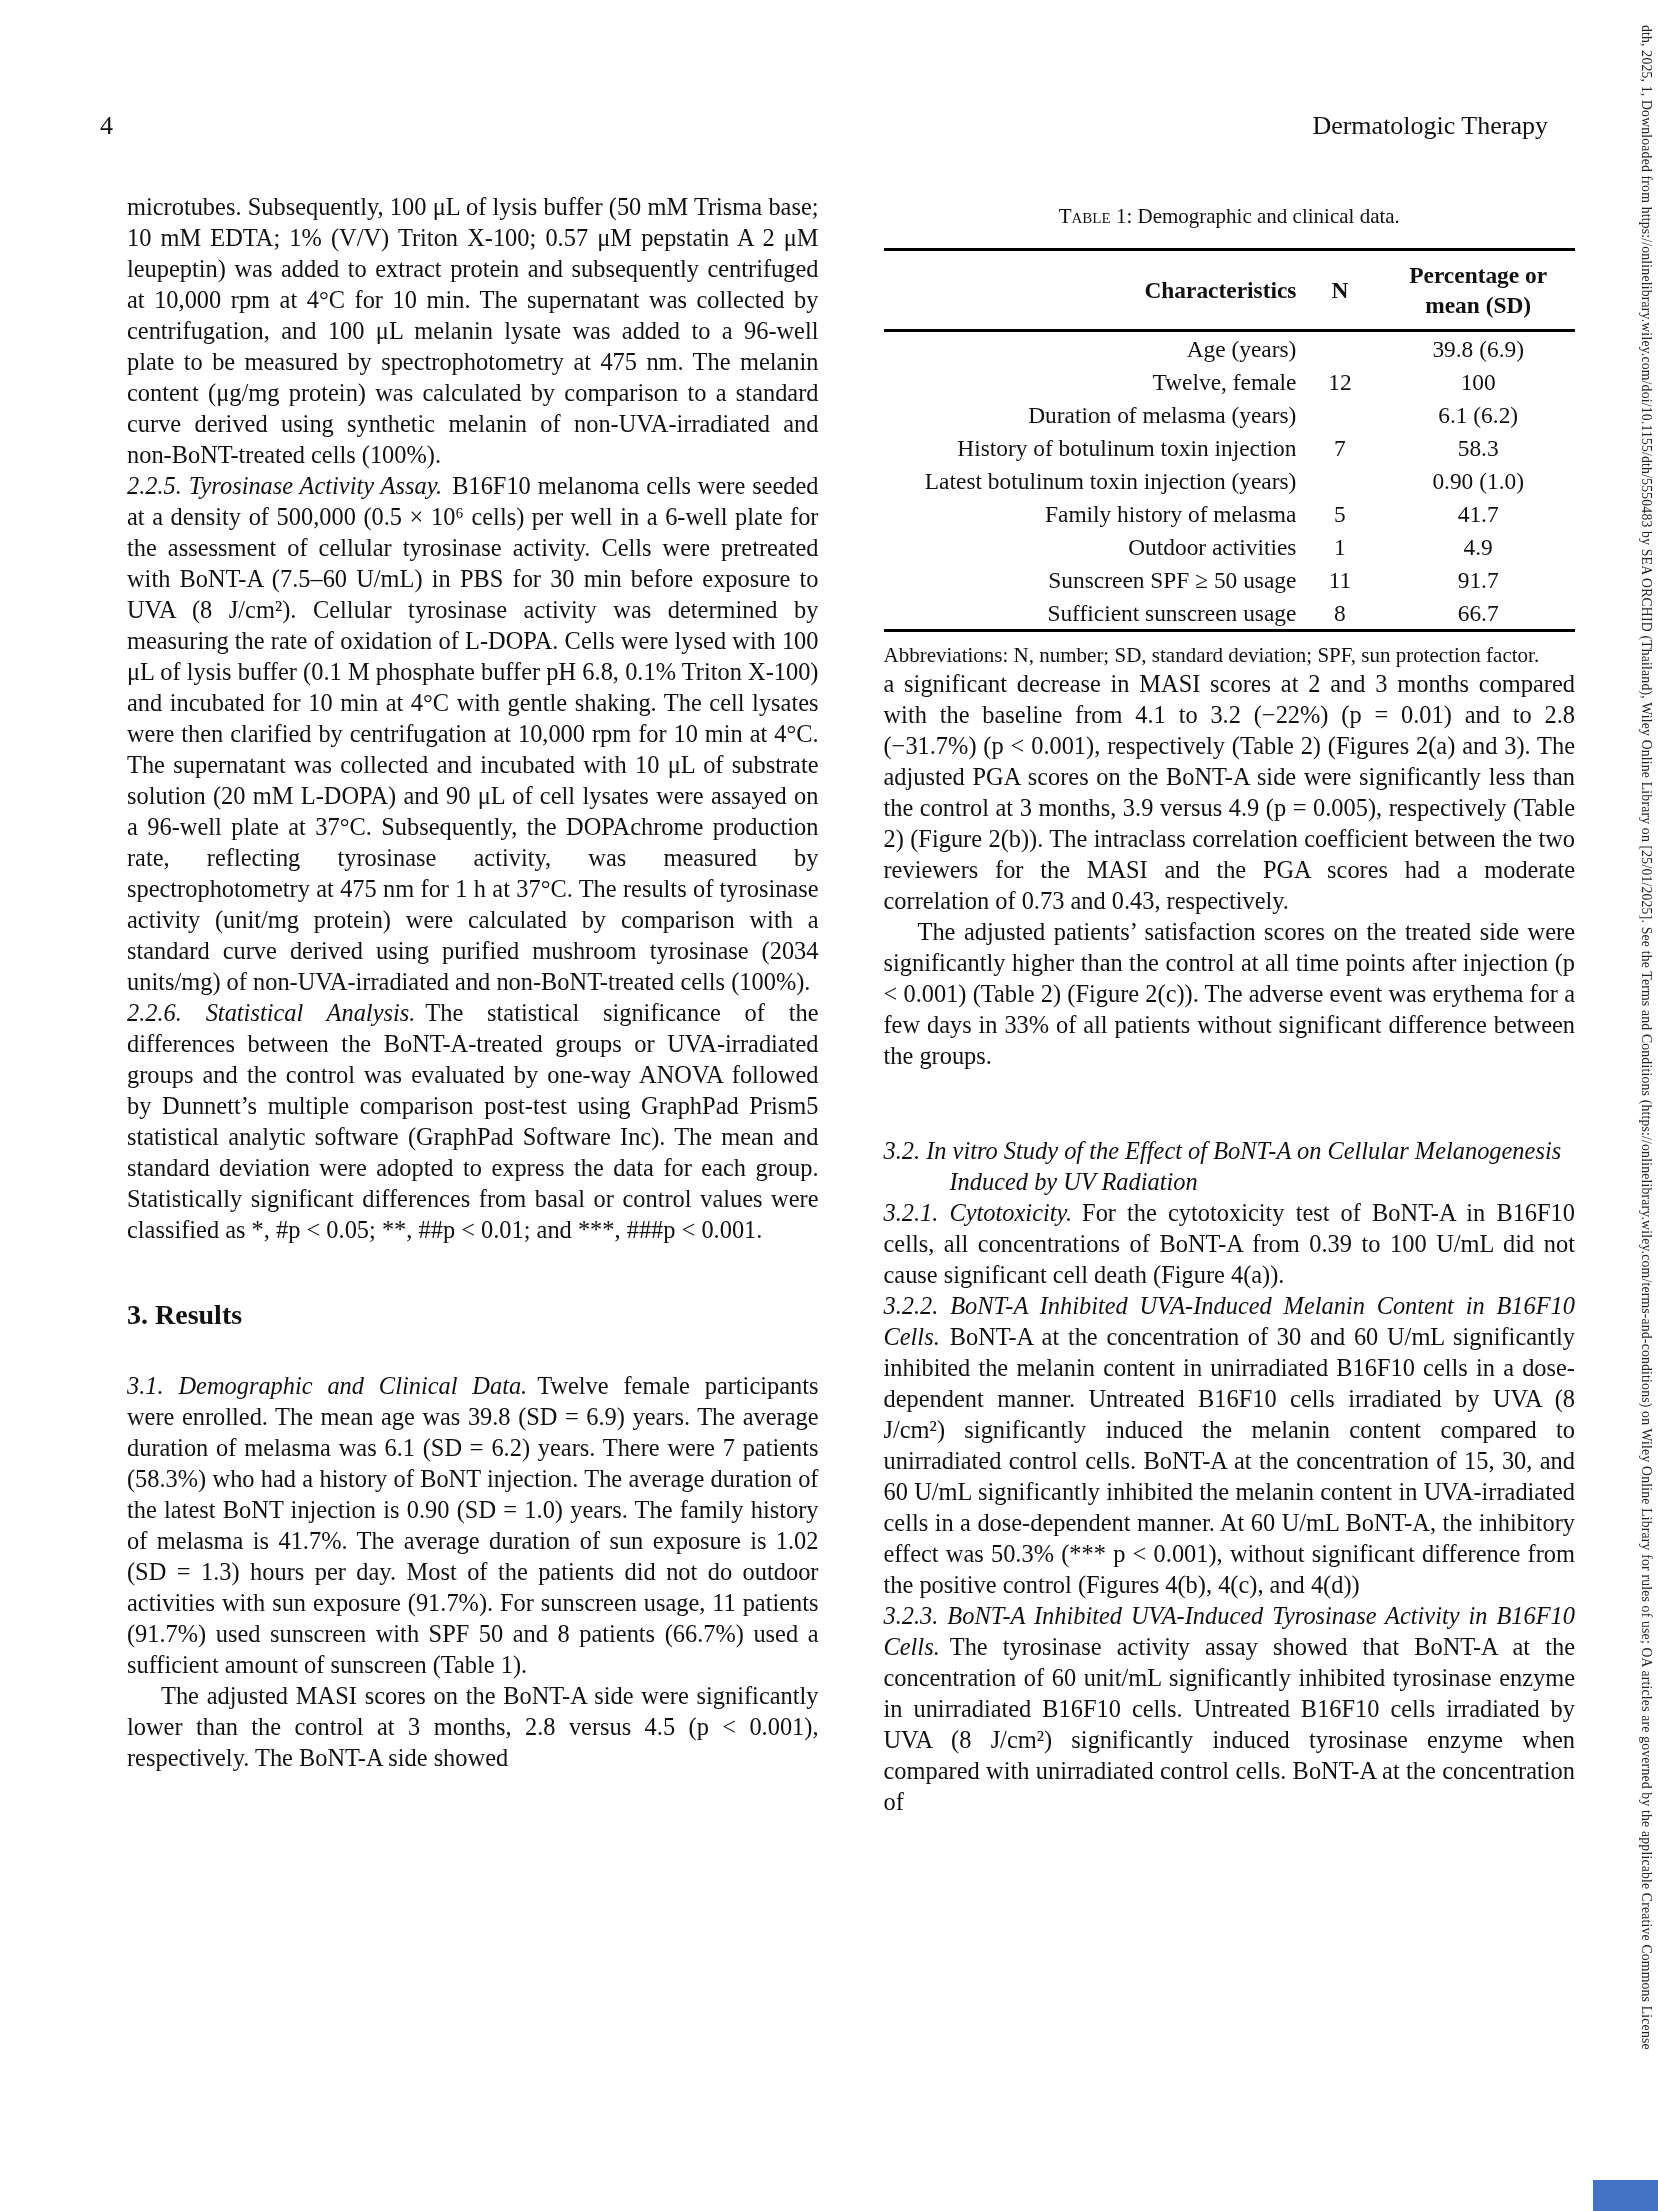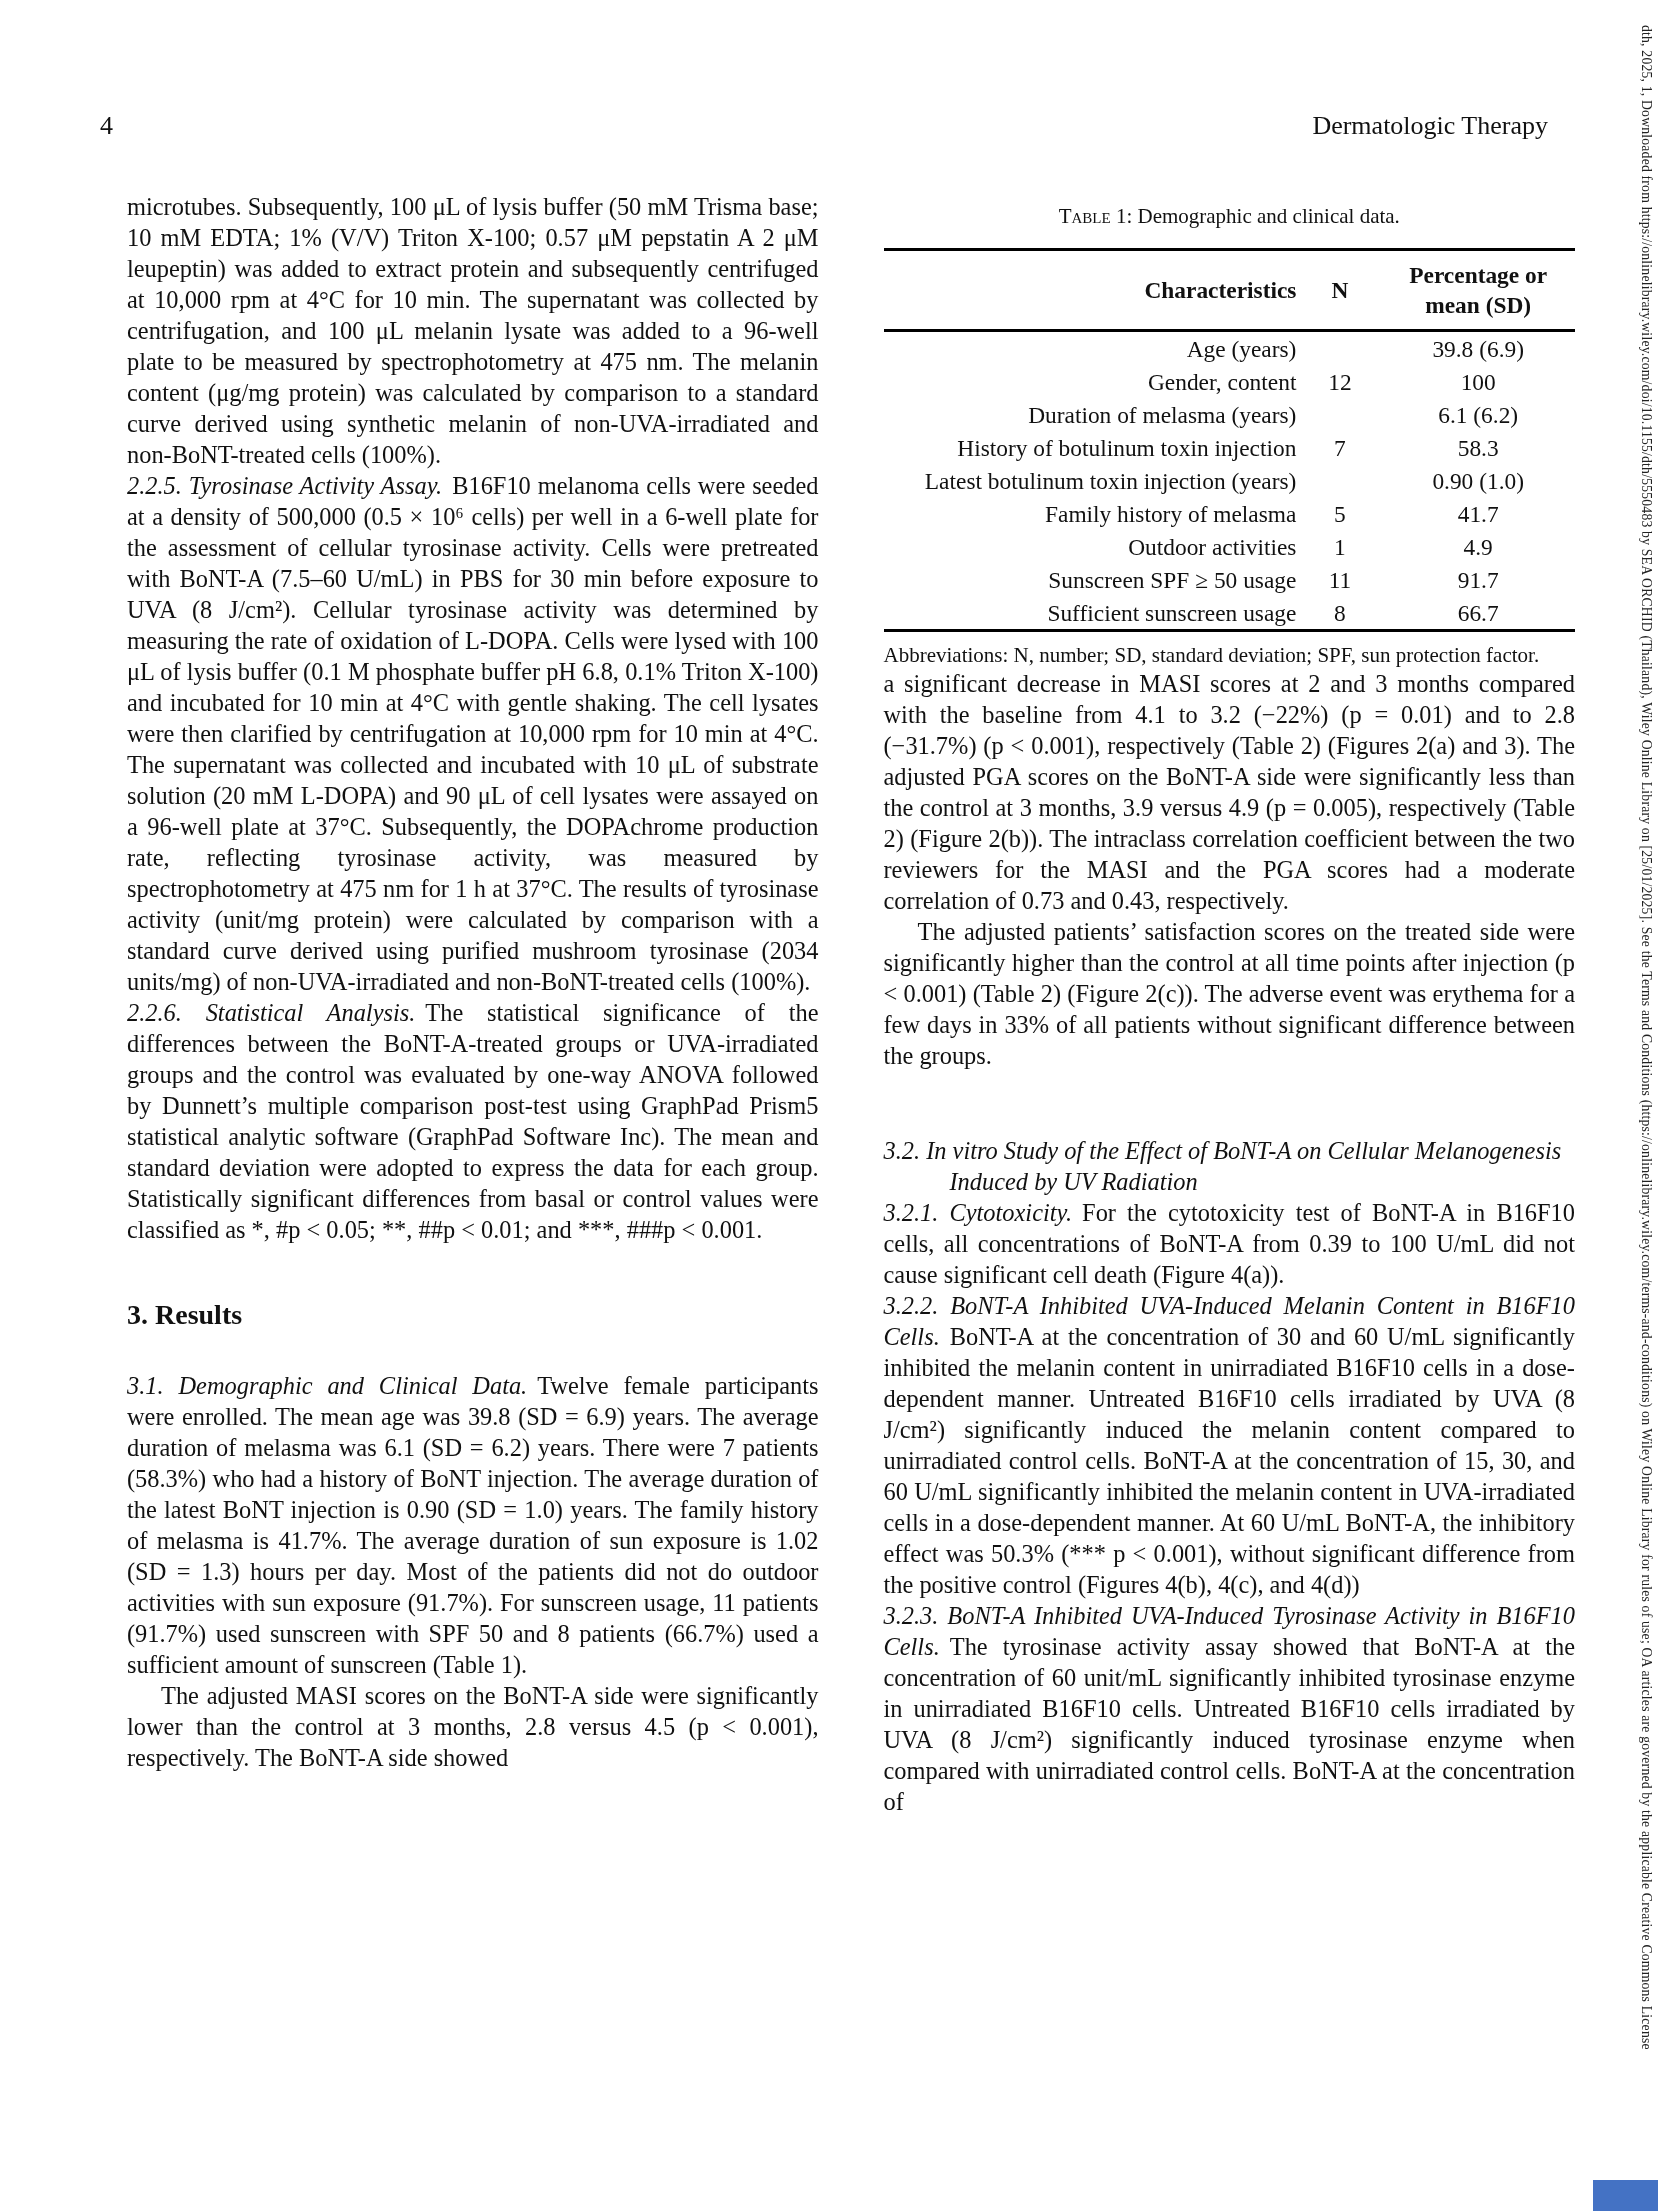--- a/index.html
+++ b/index.html
@@ -141,21 +141,21 @@
             <th class="c-pct">Percentage or mean (SD)</th>
           </tr>
         </thead>
         <tbody>
           <tr>
             <td class="c-char">Age (years)</td>
             <td class="c-n"></td>
             <td class="c-pct">39.8 (6.9)</td>
           </tr>
           <tr>
-            <td class="c-char">Gender, content</td>
+            <td class="c-char">Twelve, female</td>
             <td class="c-n">12</td>
             <td class="c-pct">100</td>
           </tr>
           <tr>
             <td class="c-char">Duration of melasma (years)</td>
             <td class="c-n"></td>
             <td class="c-pct">6.1 (6.2)</td>
           </tr>
           <tr>
             <td class="c-char">History of botulinum toxin injection</td>

